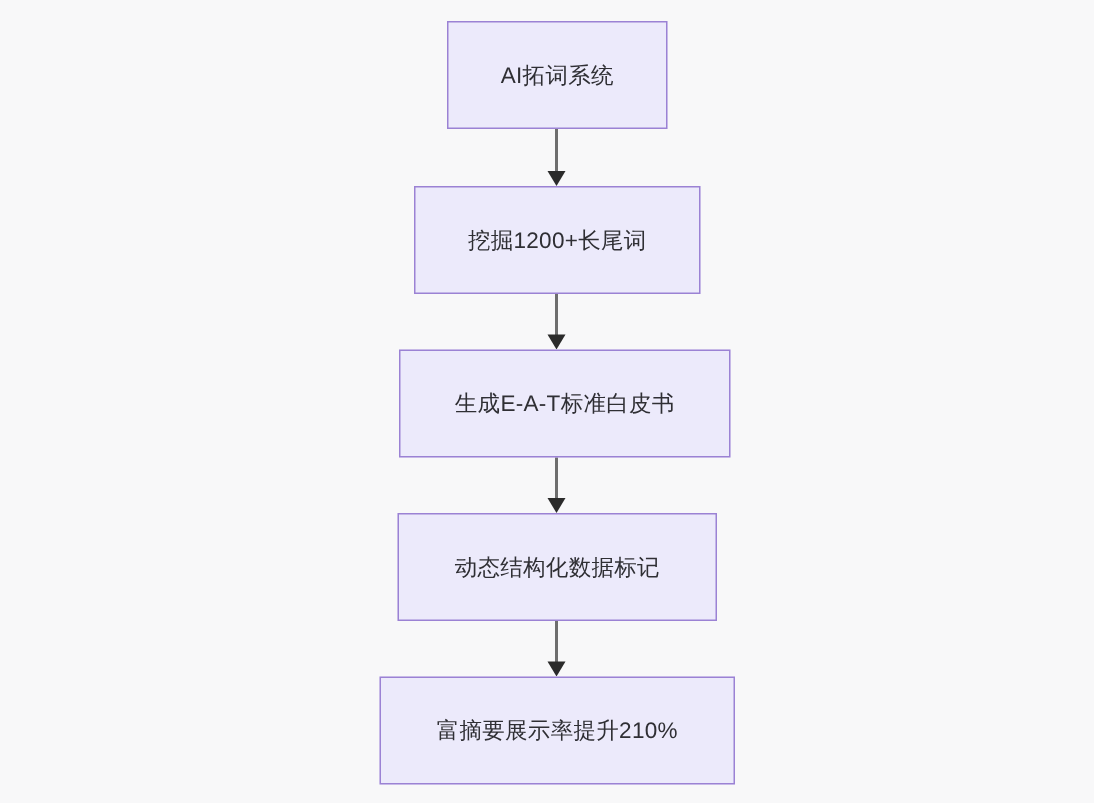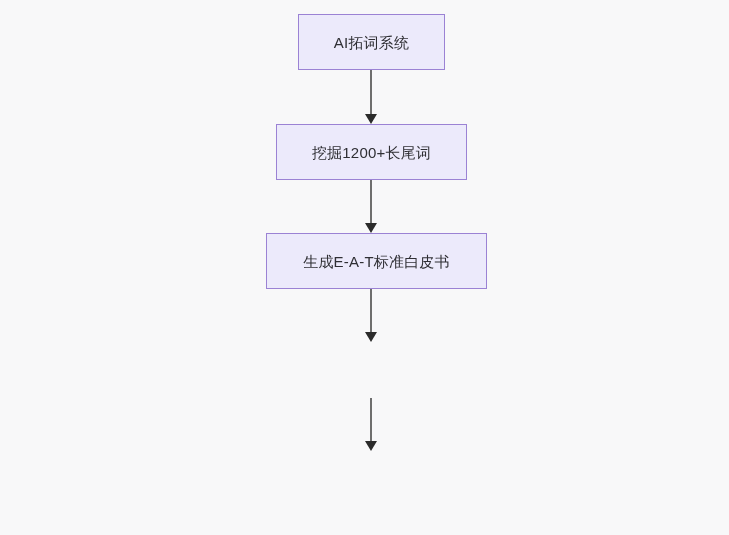--- a/index.html
+++ b/index.html
@@ -21,21 +21,21 @@
   }
 
   .node {
     position: absolute;
     box-sizing: border-box;
     background: #eceafb;
     border: 1.6px solid #9b82d4;
     display: flex;
     align-items: center;
     justify-content: center;
-    height: 56px;
+    height: 72px;
   }
 
   .node-label {
     color: #2f2f34;
     font-size: 15px;
     line-height: 1;
     letter-spacing: 0.2px;
     white-space: nowrap;
   }
 
@@ -86,15 +86,21 @@
   </div>
 
   <div class="node" style="left:276px; top:124px; width:191px;justify-content:center;">
     <span class="node-label">挖掘1200+长尾词</span>
   </div>
 
   <div class="node" style="left:266px; top:233px; width:221px;">
     <span class="node-label">生成E-A-T标准白皮书</span>
   </div>
 
+  <div class="node" style="left:265px; top:342px; width:213px;">
+    <span class="node-label">动态结构化数据标记</span>
+  </div>
 
+  <div class="node" style="left:253px; top:451px; width:237px;">
+    <span class="node-label">富摘要展示率提升210%</span>
+  </div>
 
 </div>
 
 </body></html>

